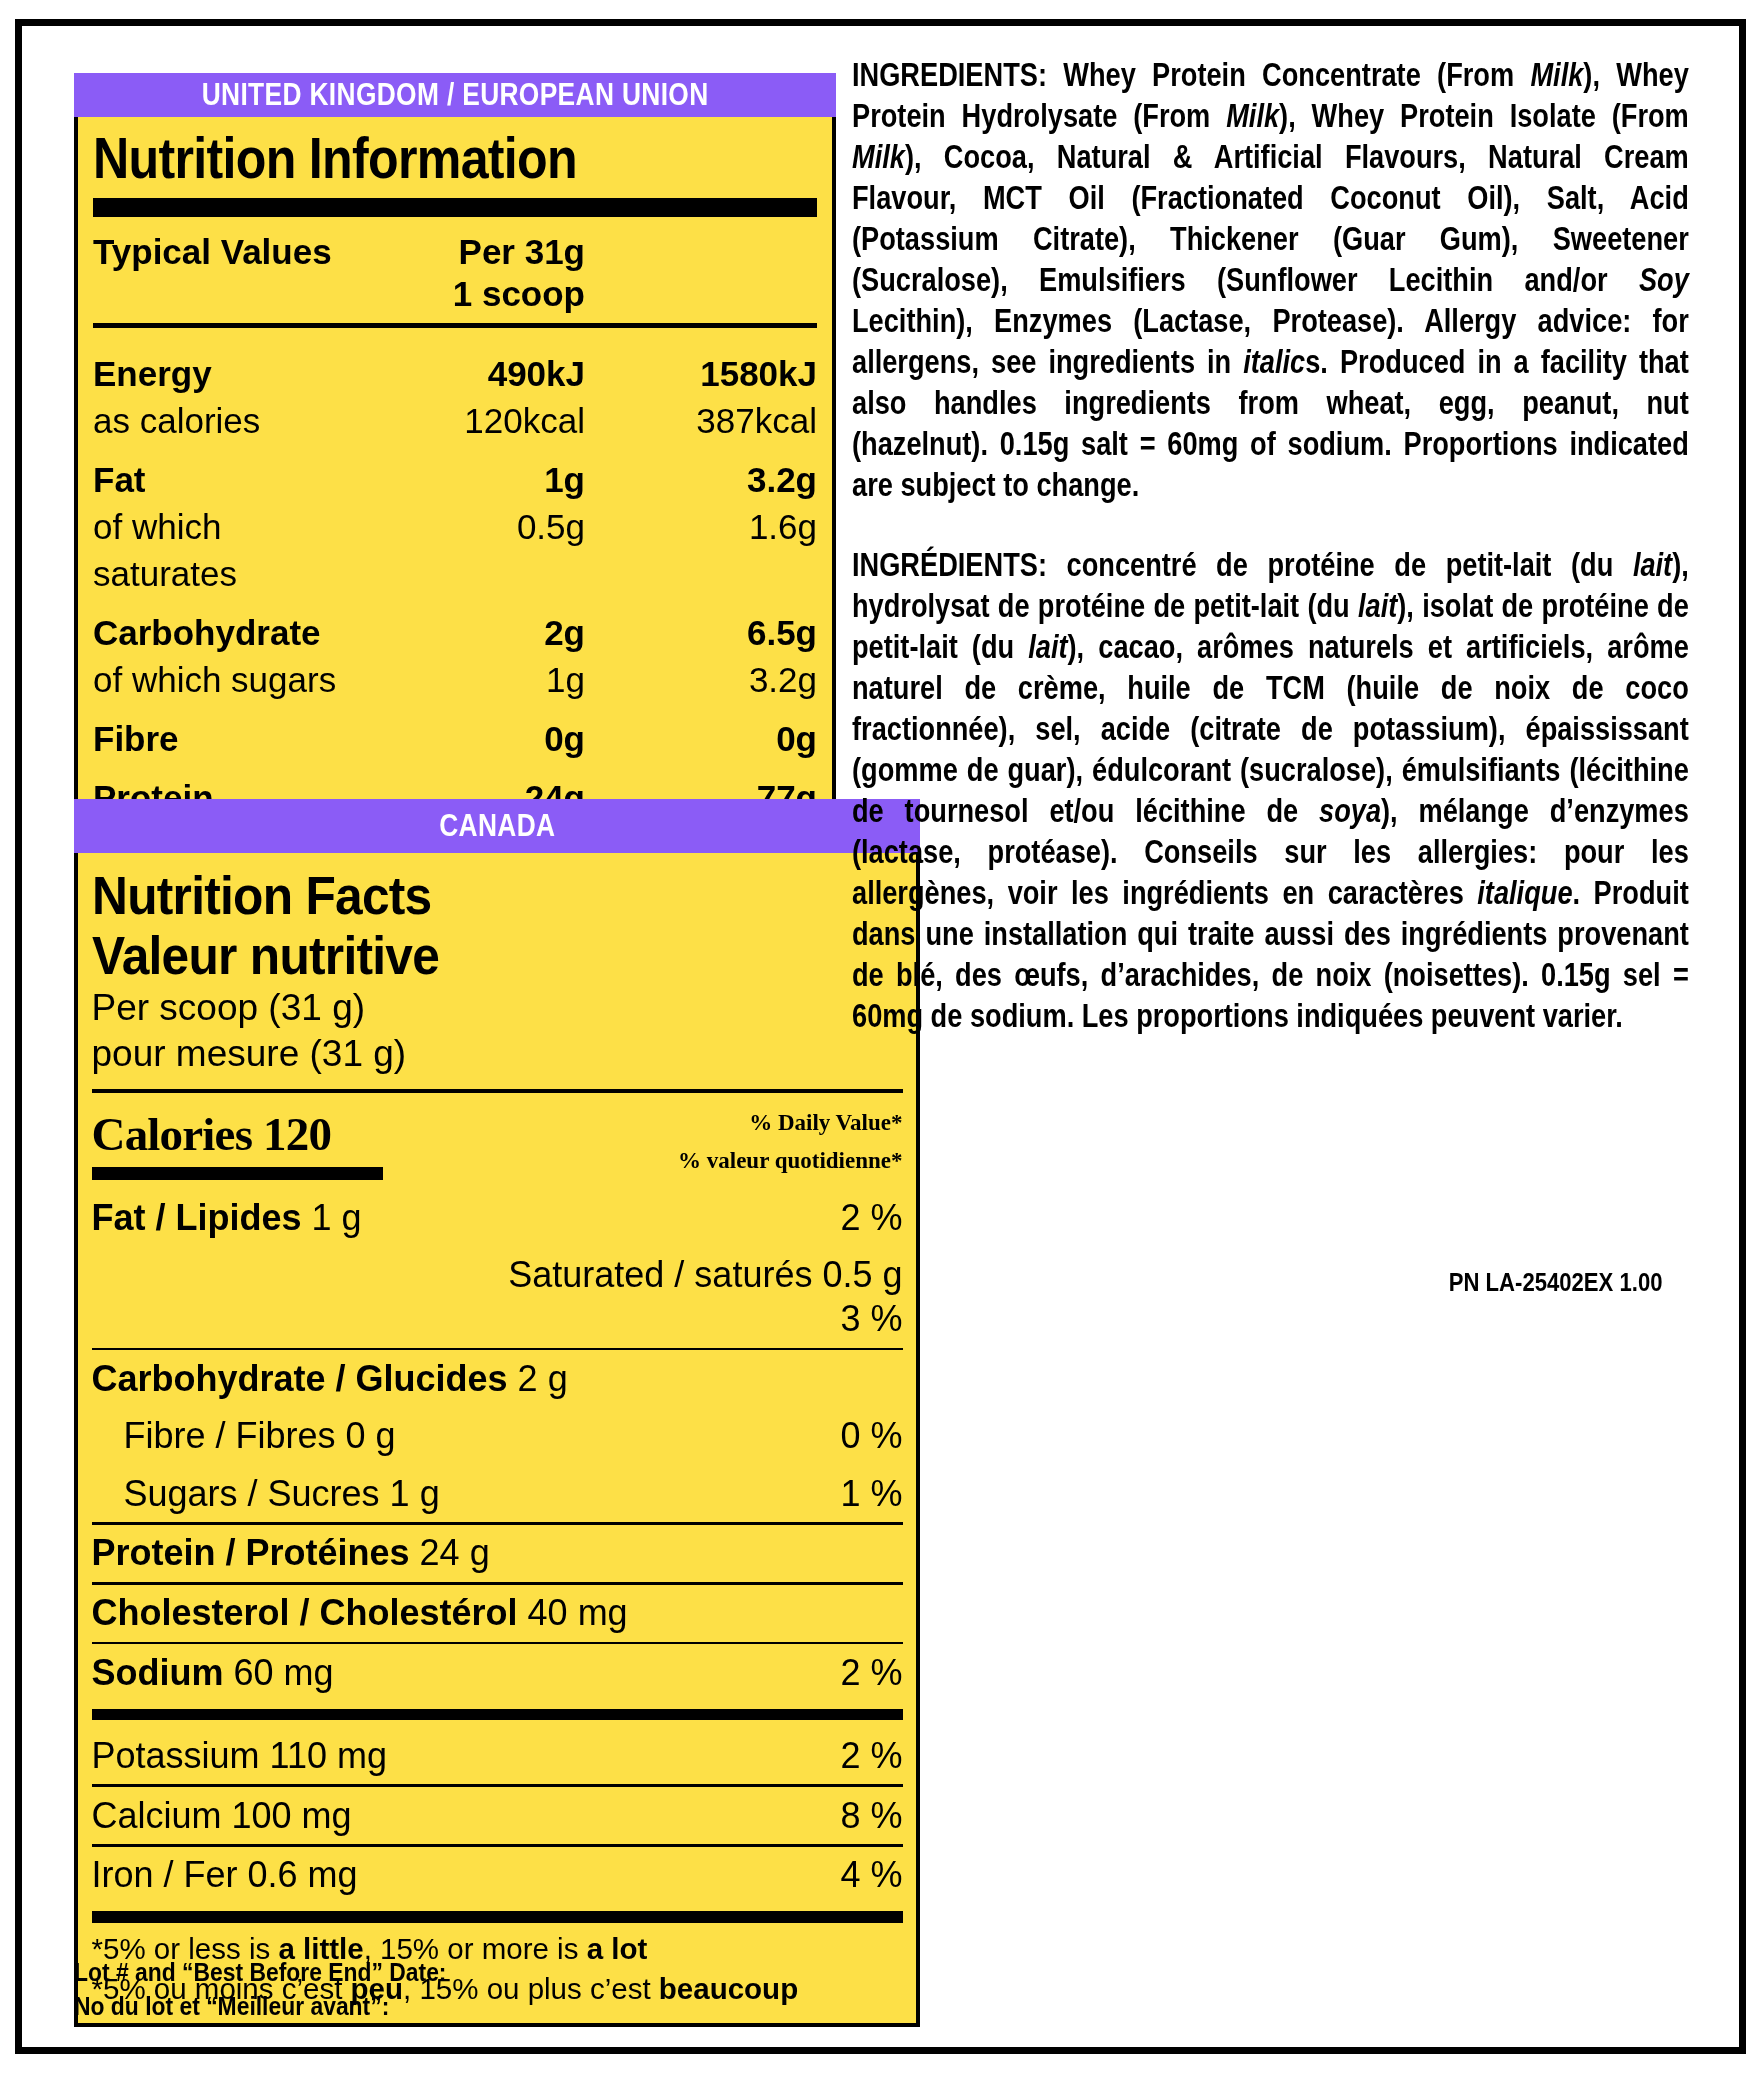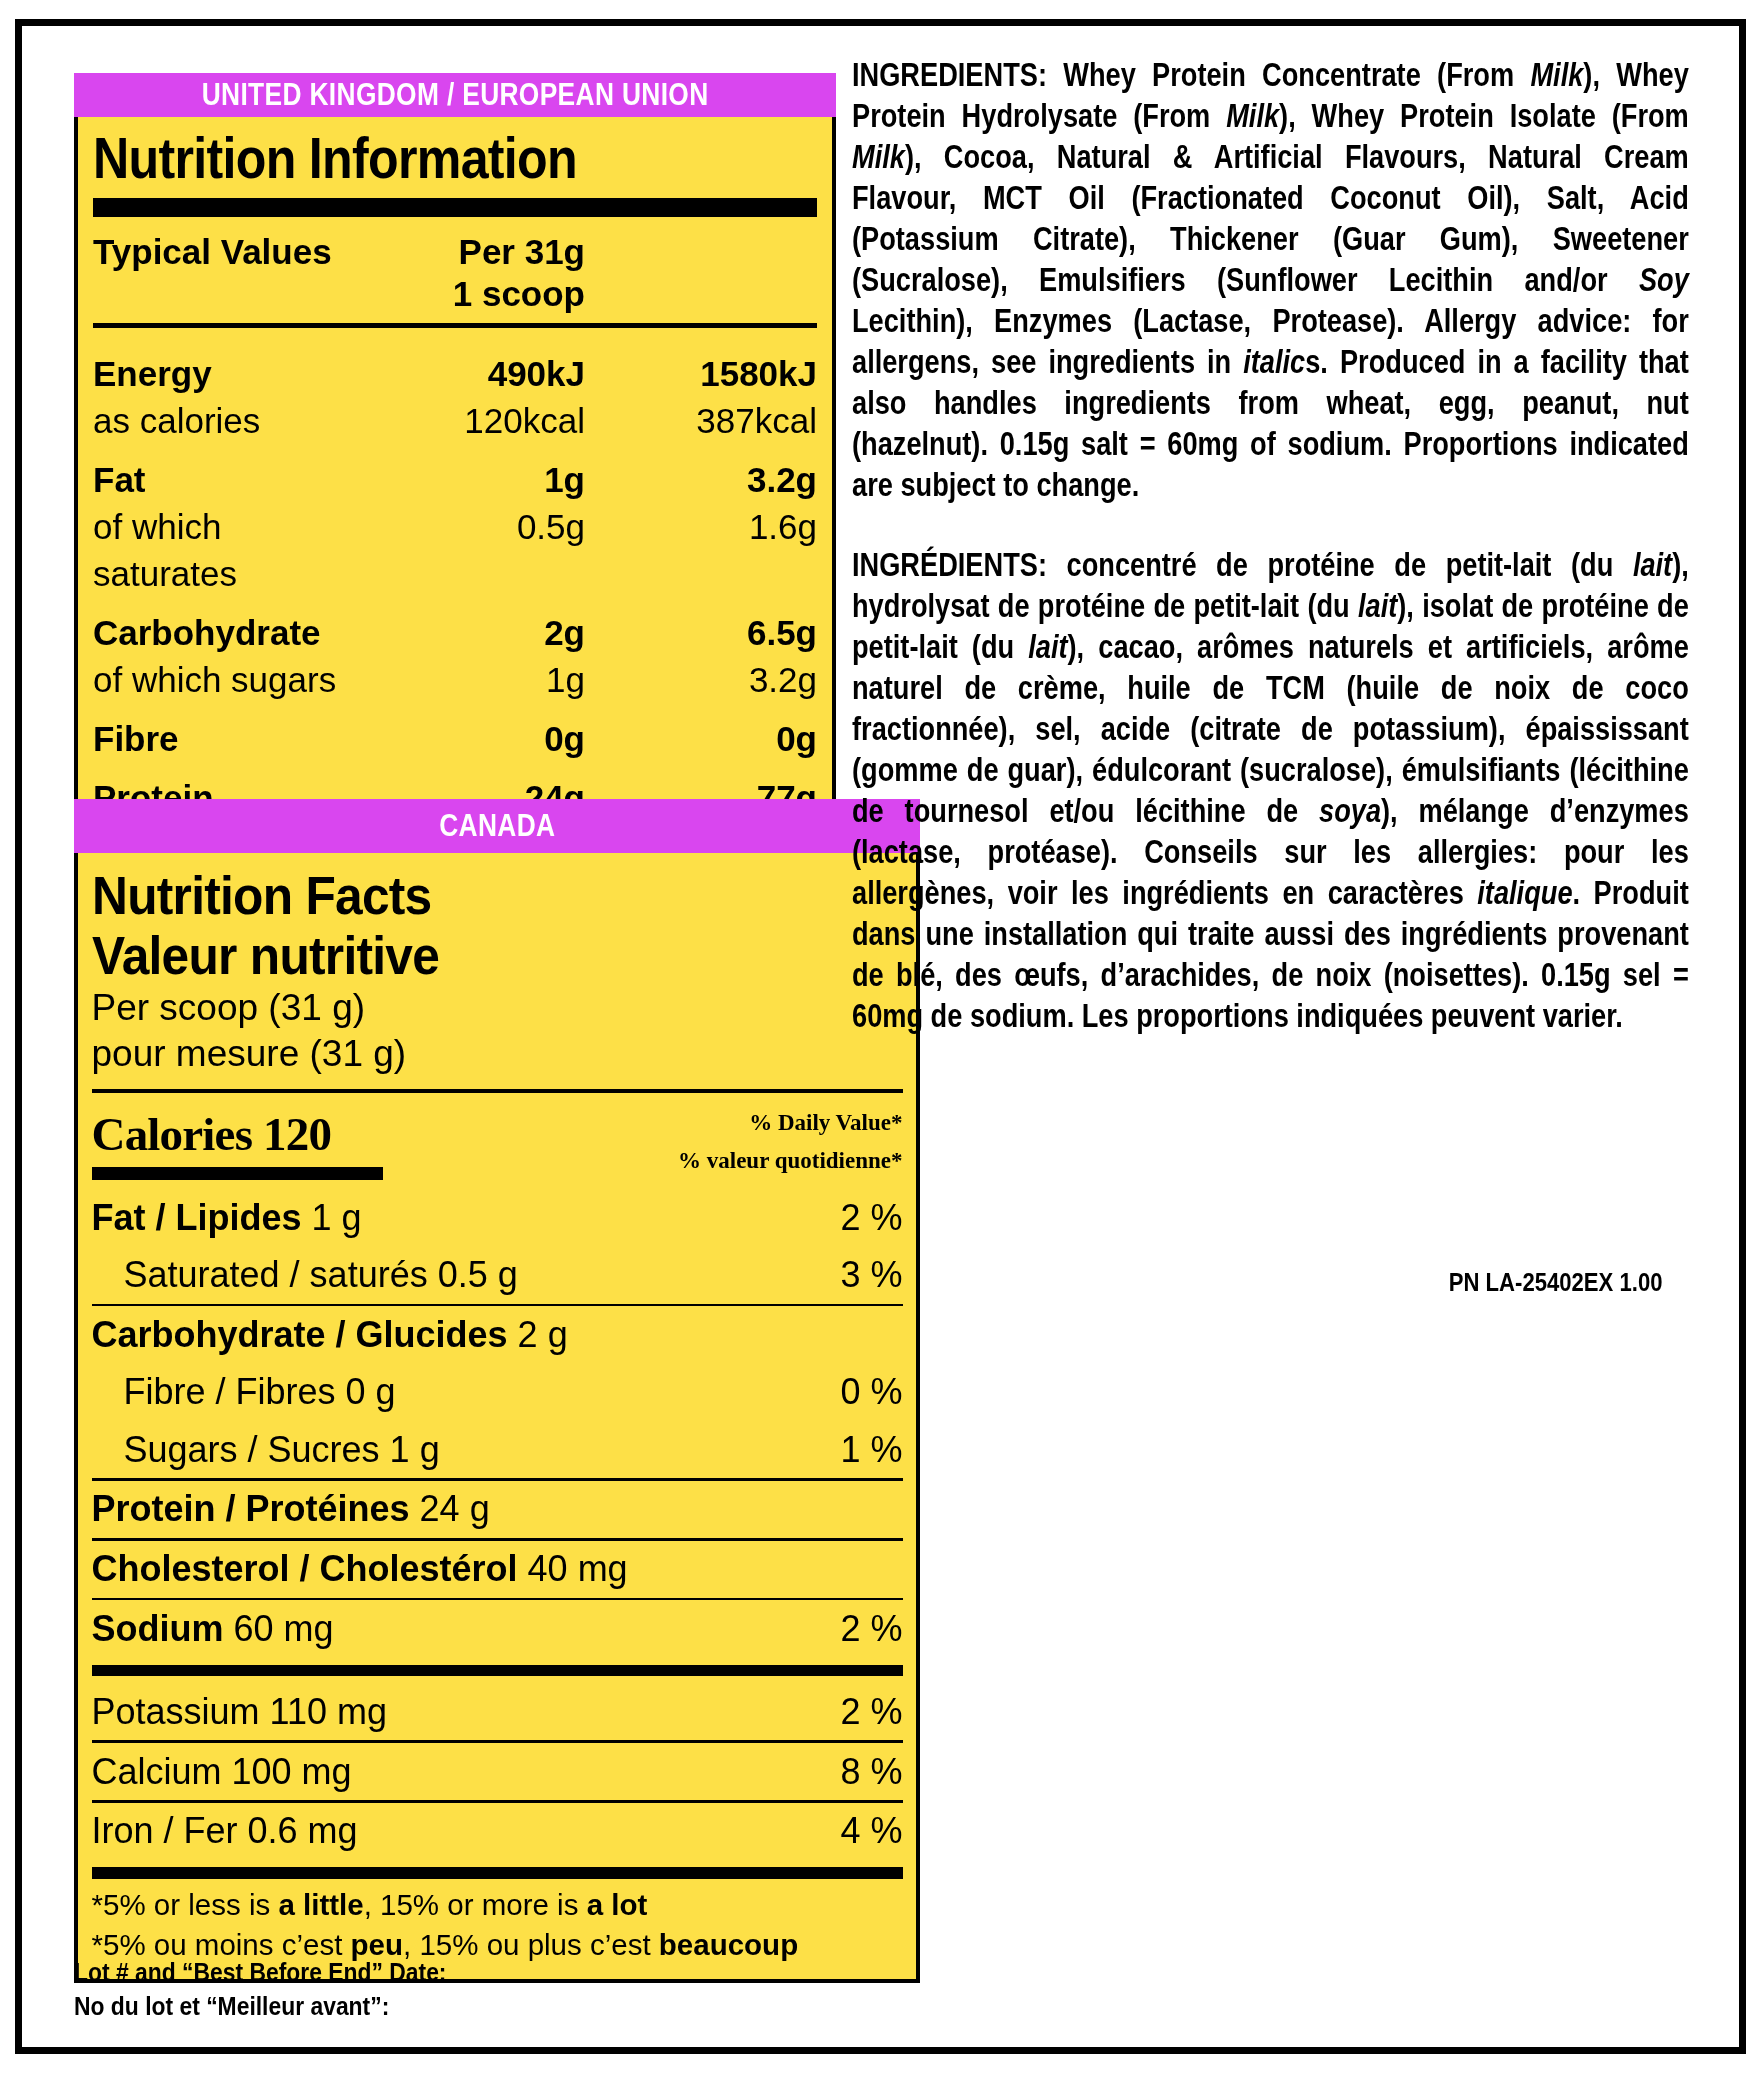--- a/index.html
+++ b/index.html
@@ -11,21 +11,21 @@
     overflow:hidden;
   }
   .frame{
     position:absolute;left:15px;top:18.6px;
     width:1731px;height:2035px;
     border:7.6px solid #000;box-sizing:border-box;
   }
 
   
   .band{
-    height:44px;background:#d946ef;color:#fff;
+    height:44px;background:#8b5cf6;color:#fff;
     display:flex;align-items:center;justify-content:center;
   }
   .band--tall{height:54px;}
   .band-label{
     font-weight:700;font-size:31px;letter-spacing:0.4px;
     transform:scaleX(.85);white-space:nowrap;
   }
   .panel-body{
     border:4.2px solid #000;border-top:0;background:#fde047;box-sizing:border-box;
   }
@@ -60,21 +60,21 @@
   .rule4{height:4.2px;background:#000;margin:11.8px 0 5px;}
   .cal-row{display:flex;justify-content:space-between;align-items:flex-end;margin:3.4px 0 8.4px;font-family:Liberation Serif, serif;}
   .cal-label{font-size:47px;font-weight:700;letter-spacing:-0.8px;line-height:52px;}
   .cal-bar{width:291px;height:13.5px;background:#000;margin-top:6.7px;}
   .dv-head{text-align:right;font-weight:700;font-size:23px;line-height:38px;padding-top:6.7px;}
   .ca-row{
     display:flex;justify-content:space-between;
     font-size:36px;line-height:44px;padding:6.7px 0;
   }
   .ca-row .dv{white-space:nowrap;padding-left:17px;}
-  .ca-group{align-items:flex-start;}
+  .ca-group{align-items:flex-end;flex-direction:column;}
   .indent{padding-left:32px;}
   .sep3{height:2.5px;background:#000;}
   .bar14{height:11.8px;background:#000;margin:6.7px 0;}
   .footnote{font-size:29.5px;line-height:40px;}
   .footnote:first-of-type{margin-top:10px;}
 
   
   .rightcol{position:absolute;left:852px;top:54px;width:837px;}
   .cond{
     width:1046px;transform:scaleX(.8);transform-origin:0 0;

